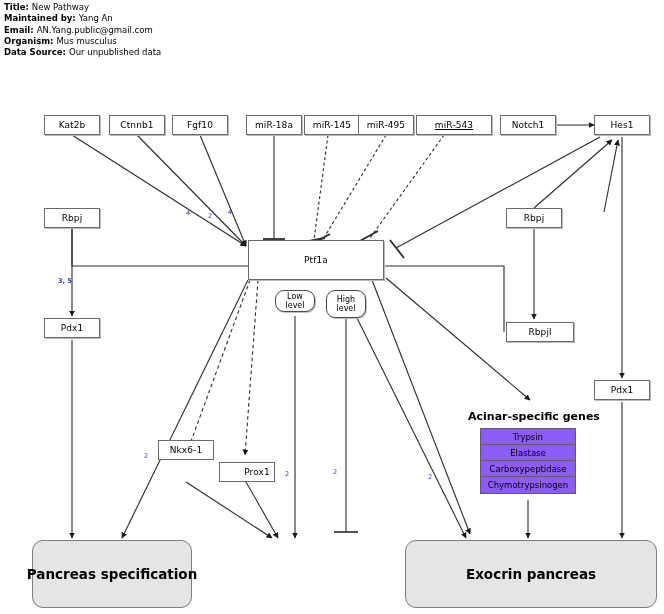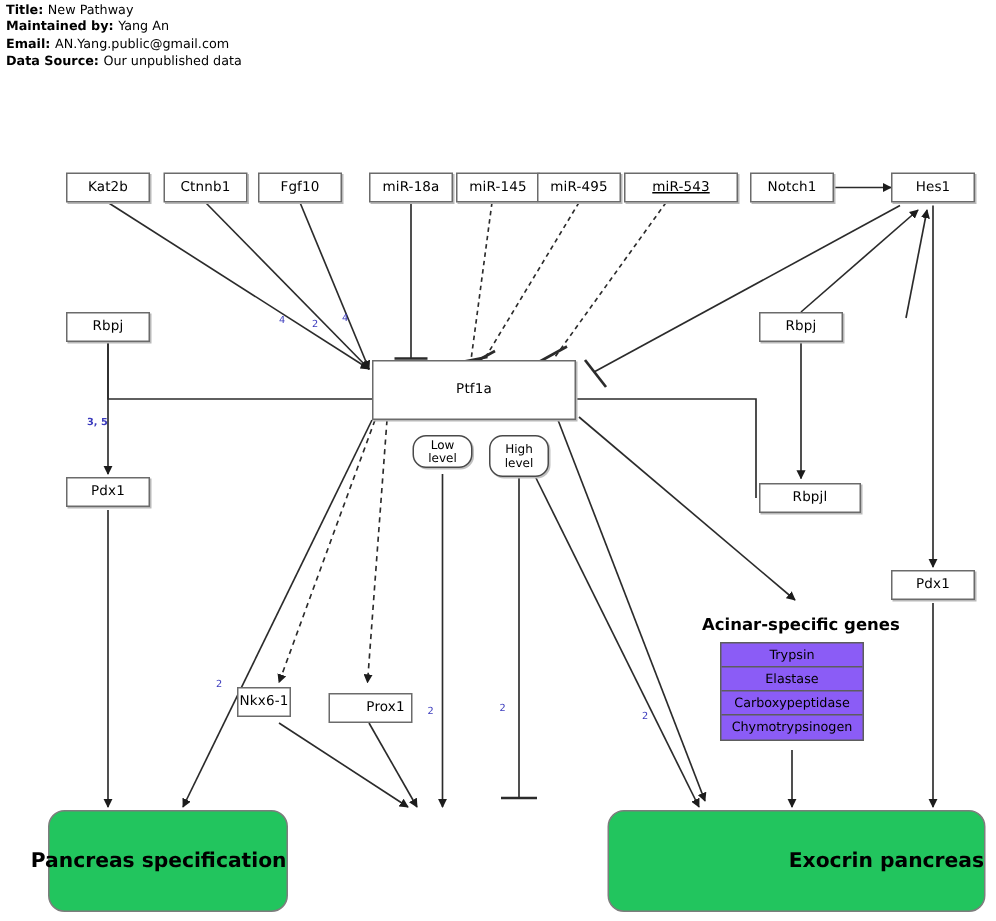--- a/index.html
+++ b/index.html
@@ -80,29 +80,29 @@
     flex-direction: column;
     align-items: center;
     justify-content: center;
     text-align: center;
     box-shadow: 1px 1px 0 #c0c0c0;
   }
   
   .outcome {
     position: absolute;
     box-sizing: border-box;
-    background: #22c55e;
+    background: #e5e5e5;
     border: 1px solid #7d7d7d;
     border-radius: 11px;
     font-size: 13.5px;
     font-weight: bold;
     color: #000;
     display: flex;
     align-items: center;
-    justify-content: flex-end;
+    justify-content: center;
     text-align: center;
     white-space: nowrap;
     overflow: visible;
   }
   
   .gene-list {
     position: absolute;
     box-sizing: border-box;
     border: 1px solid #5d5d5d;
     background: #8b5cf6;
@@ -137,20 +137,21 @@
 </style>
 </head>
 <body>
 
 <div id="canvas">
 
   <div class="meta">
     <span class="meta-row"><span class="meta-key">Title:</span><span class="meta-val">New Pathway</span></span>
     <span class="meta-row"><span class="meta-key">Maintained by:</span><span class="meta-val">Yang An</span></span>
     <span class="meta-row"><span class="meta-key">Email:</span><span class="meta-val">AN.Yang.public@gmail.com</span></span>
+    <span class="meta-row"><span class="meta-key">Organism:</span><span class="meta-val">Mus musculus</span></span>
     <span class="meta-row"><span class="meta-key">Data Source:</span><span class="meta-val">Our unpublished data</span></span>
   </div>
 
   <svg id="edges" viewBox="0 0 664 614" width="664" height="614">
     <defs>
       <marker id="arrow" viewBox="0 0 10 10" refX="9" refY="5" markerWidth="5.5" markerHeight="5.5" orient="auto-start-reverse">
         <path d="M 0 0 L 10 5 L 0 10 z" fill="#1c1c1c"></path>
       </marker>
       <marker id="arrowsm" viewBox="0 0 10 10" refX="9" refY="5" markerWidth="4.8" markerHeight="4.8" orient="auto-start-reverse">
         <path d="M 0 0 L 10 5 L 0 10 z" fill="#1c1c1c"></path>
@@ -274,21 +275,21 @@
   <div class="node node-shadow" style="left:506px; top:208px; width:56px; height:20px;">
       <span>Rbpj</span>
     </div>
   <div class="node node-shadow" style="left:506px; top:322px; width:68px; height:20px;">
       <span>Rbpjl</span>
     </div>
   <div class="node node-shadow" style="left:594px; top:380px; width:56px; height:20px;">
       <span>Pdx1</span>
     </div>
 
-  <div class="node" style="left:158px; top:458px; width:36px; height:20px;">
+  <div class="node" style="left:158px; top:440px; width:56px; height:20px;">
       <span>Nkx6-1</span>
     </div>
   <div class="node" style="left:219px; top:462px; width:56px; height:20px;padding-left:20px;">
       <span>Prox1</span>
     </div>
 
   <div class="gene-list-title" style="left:468px; top:410px;">Acinar-specific genes</div>
   <div class="gene-list" style="left:480px; top:428px; width:96px;">
     <div class="gene-list-row">Trypsin</div>
     <div class="gene-list-row">Elastase</div>

